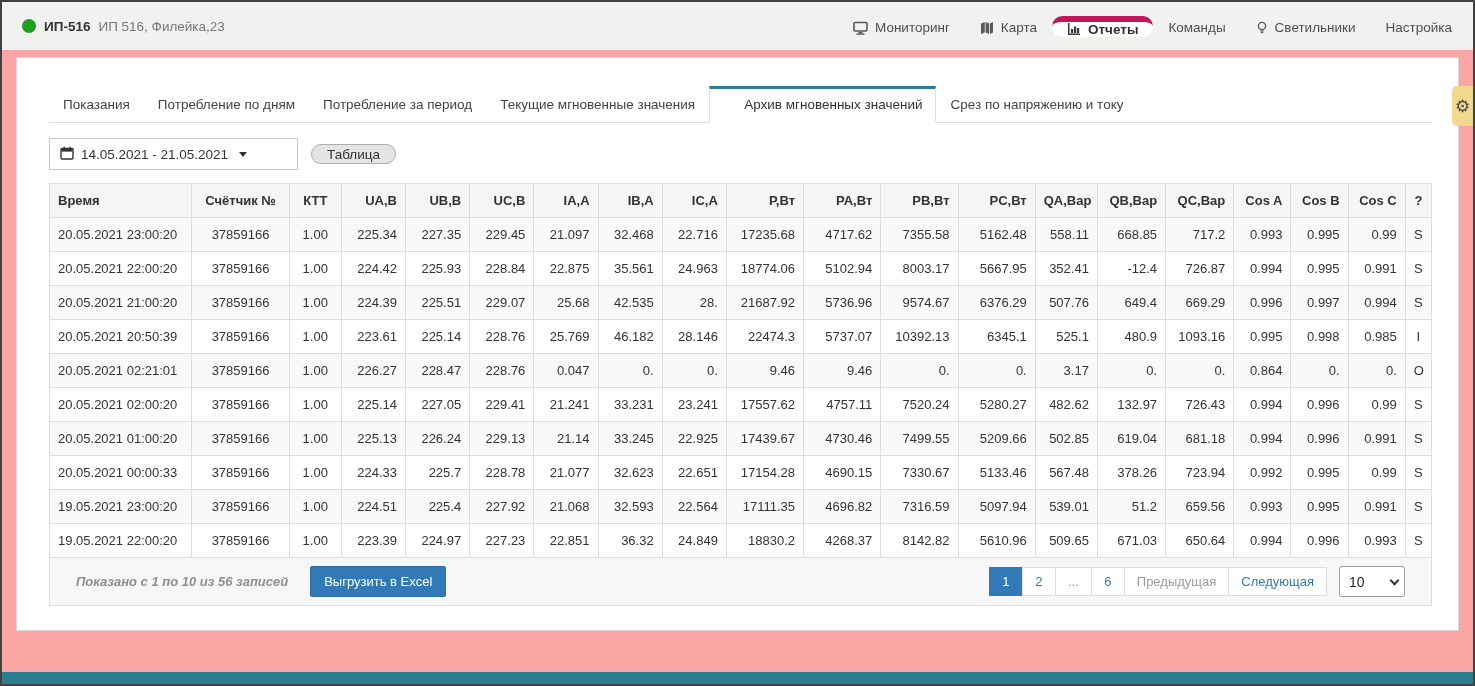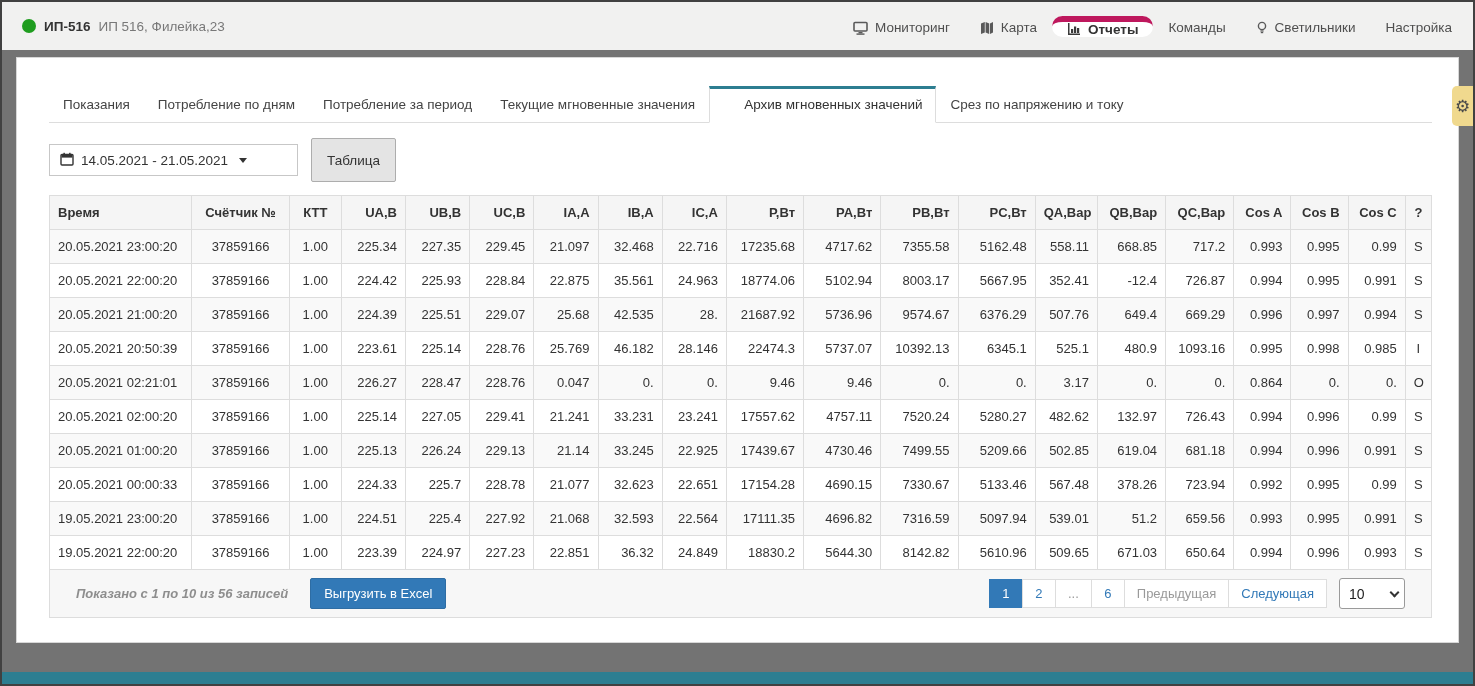--- a/index.html
+++ b/index.html
@@ -1,19 +1,19 @@
 <!DOCTYPE html>
 <html><head>
 <meta charset="utf-8">
 <style>
   * { box-sizing: border-box; margin: 0; padding: 0; }
   body { font-family: "Liberation Sans", sans-serif; background:#888; }
   .screen {
     position: relative; width: 1475px; height: 686px;
-    border: 2px solid #414141; background: #737373; overflow: hidden;
+    border: 2px solid #414141; background: #fca5a5; overflow: hidden;
   }
   
   .topbar { height: 48px; background: #f1f1f0; display: flex; align-items: stretch; }
   .topbar-left { display: flex; align-items: center; gap: 8px; padding-left: 20px; }
   .status-dot { width: 14px; height: 14px; border-radius: 50%; background: #1f9d1f; }
   .device-name { font-weight: bold; font-size: 13.5px; color: #333; }
   .device-address { font-size: 13.5px; color: #787878; }
   .topnav { margin-left: auto; display: flex; align-items: center; font-size: 13.5px; color: #4f4f4f; padding-right: 6px; }
   .nav-item { display: flex; align-items: center; gap: 7px; padding: 0 15px; cursor: pointer; border-top: 3px solid transparent; }
   .nav-item.active { background: #fff; border-top: 6px solid #be185d; font-weight: bold; color: #333; border-radius: 14px; }
@@ -33,22 +33,22 @@
     padding-left: 34px;
   }
   
   .toolbar { display: flex; align-items: center; gap: 13px; margin: 15px 0 13px 0; }
   .date-range {
     display: flex; align-items: center; gap: 7px; width: 249px; height: 32px;
     border: 1px solid #c7c7c7; background: #fff; padding: 0 10px; font-size: 13.5px; color: #333; cursor: pointer;
   }
   .caret-down { width: 0; height: 0; border-left: 4px solid transparent; border-right: 4px solid transparent; border-top: 5px solid #333; margin-left: 4px; }
   .btn-table {
-    height: 44px; padding: 0 15px; background: #e4e4e4; border: 1px solid #adadad;
-    font-size: 13.5px; color: #333; border-radius: 2px; cursor: pointer;
+    height: 20px; padding: 0 15px; background: #e4e4e4; border: 1px solid #adadad;
+    font-size: 13.5px; color: #333; border-radius: 14px; cursor: pointer;
     font-family: "Liberation Sans", sans-serif;
   }
   
   table { width: 100%; border-collapse: collapse; table-layout: fixed; font-size: 13px; color: #333; }
   th, td { border: 1px solid #ddd; padding: 9px 8px; overflow: hidden; white-space: nowrap; }
   thead th { background: #f5f5f5; font-weight: bold; }
   tbody tr:nth-child(odd) { background: #f9f9f9; }
   tbody tr:nth-child(even) { background: #fff; }
   .al { text-align: left; } .ac { text-align: center; } .ar { text-align: right; }
   
@@ -431,21 +431,21 @@
             <td class="al">19.05.2021 22:00:20</td>
             <td class="ac">37859166</td>
             <td class="ac">1.00</td>
             <td class="ar">223.39</td>
             <td class="ar">224.97</td>
             <td class="ar">227.23</td>
             <td class="ar">22.851</td>
             <td class="ar">36.32</td>
             <td class="ar">24.849</td>
             <td class="ar">18830.2</td>
-            <td class="ar">5644.30</td>
+            <td class="ar">4268.37</td>
             <td class="ar">8142.82</td>
             <td class="ar">5610.96</td>
             <td class="ar">509.65</td>
             <td class="ar">671.03</td>
             <td class="ar">650.64</td>
             <td class="ar">0.994</td>
             <td class="ar">0.996</td>
             <td class="ar">0.993</td>
             <td class="ac">S</td>
           </tr>

